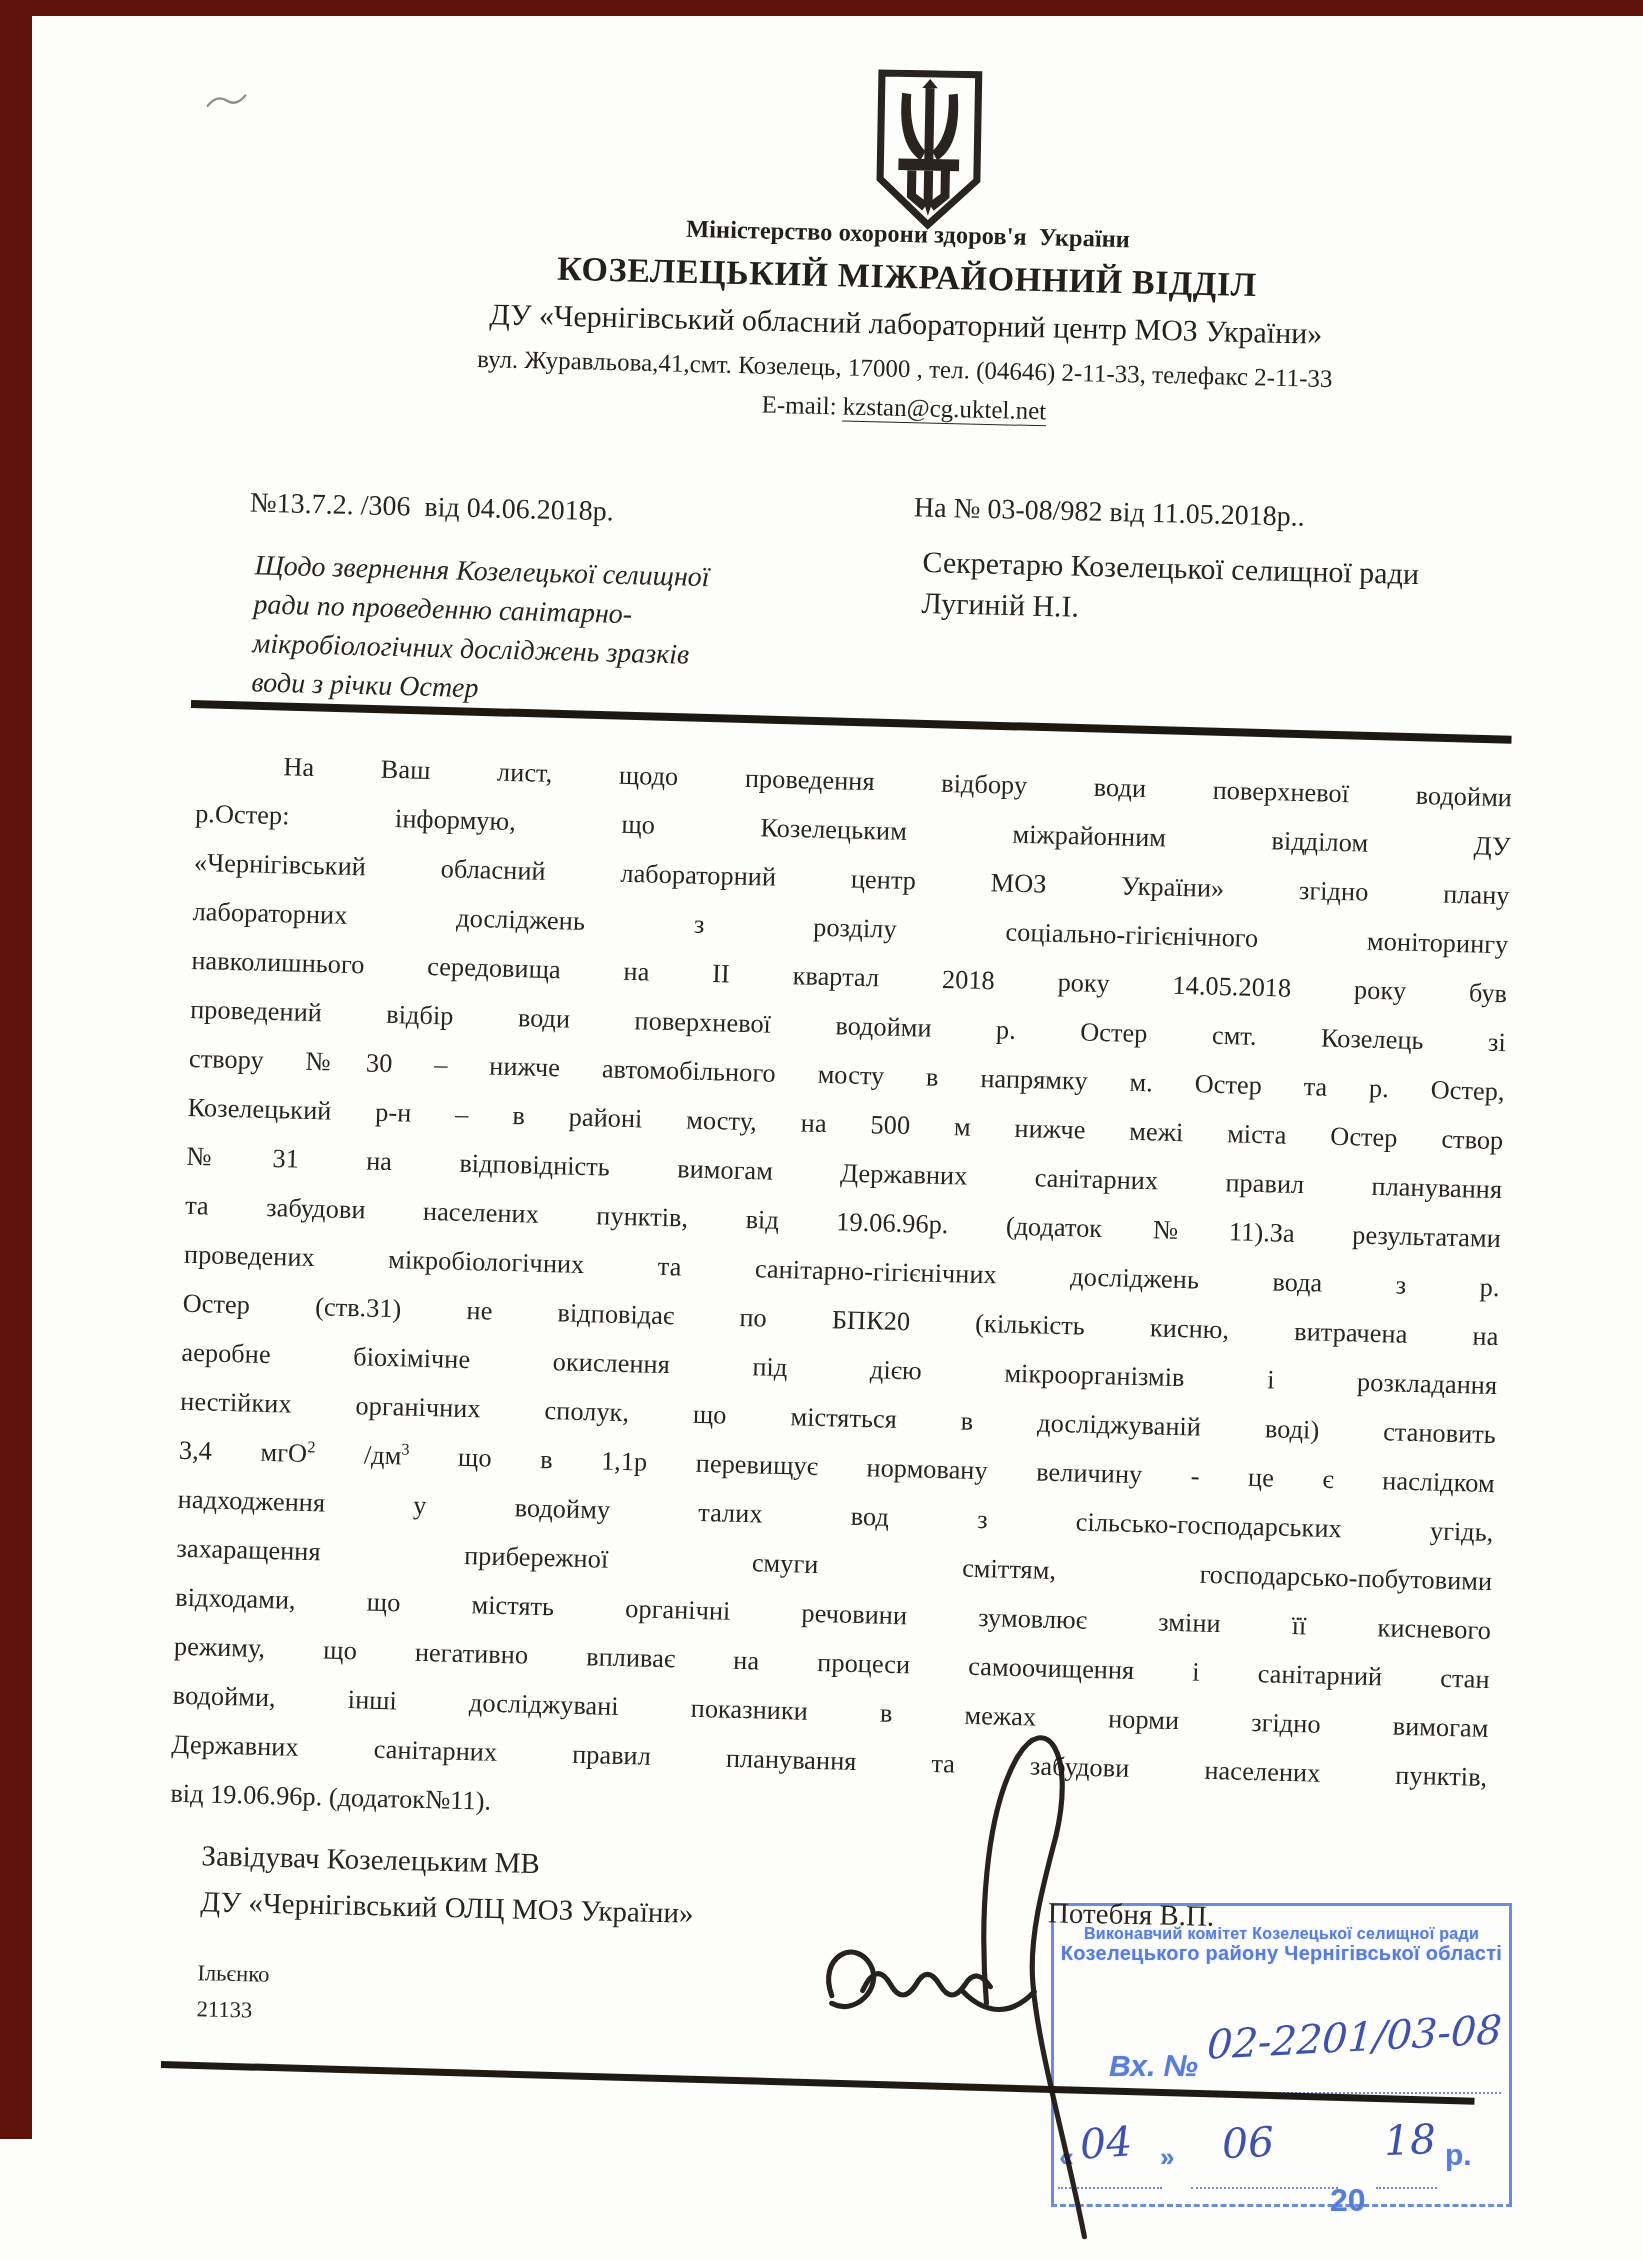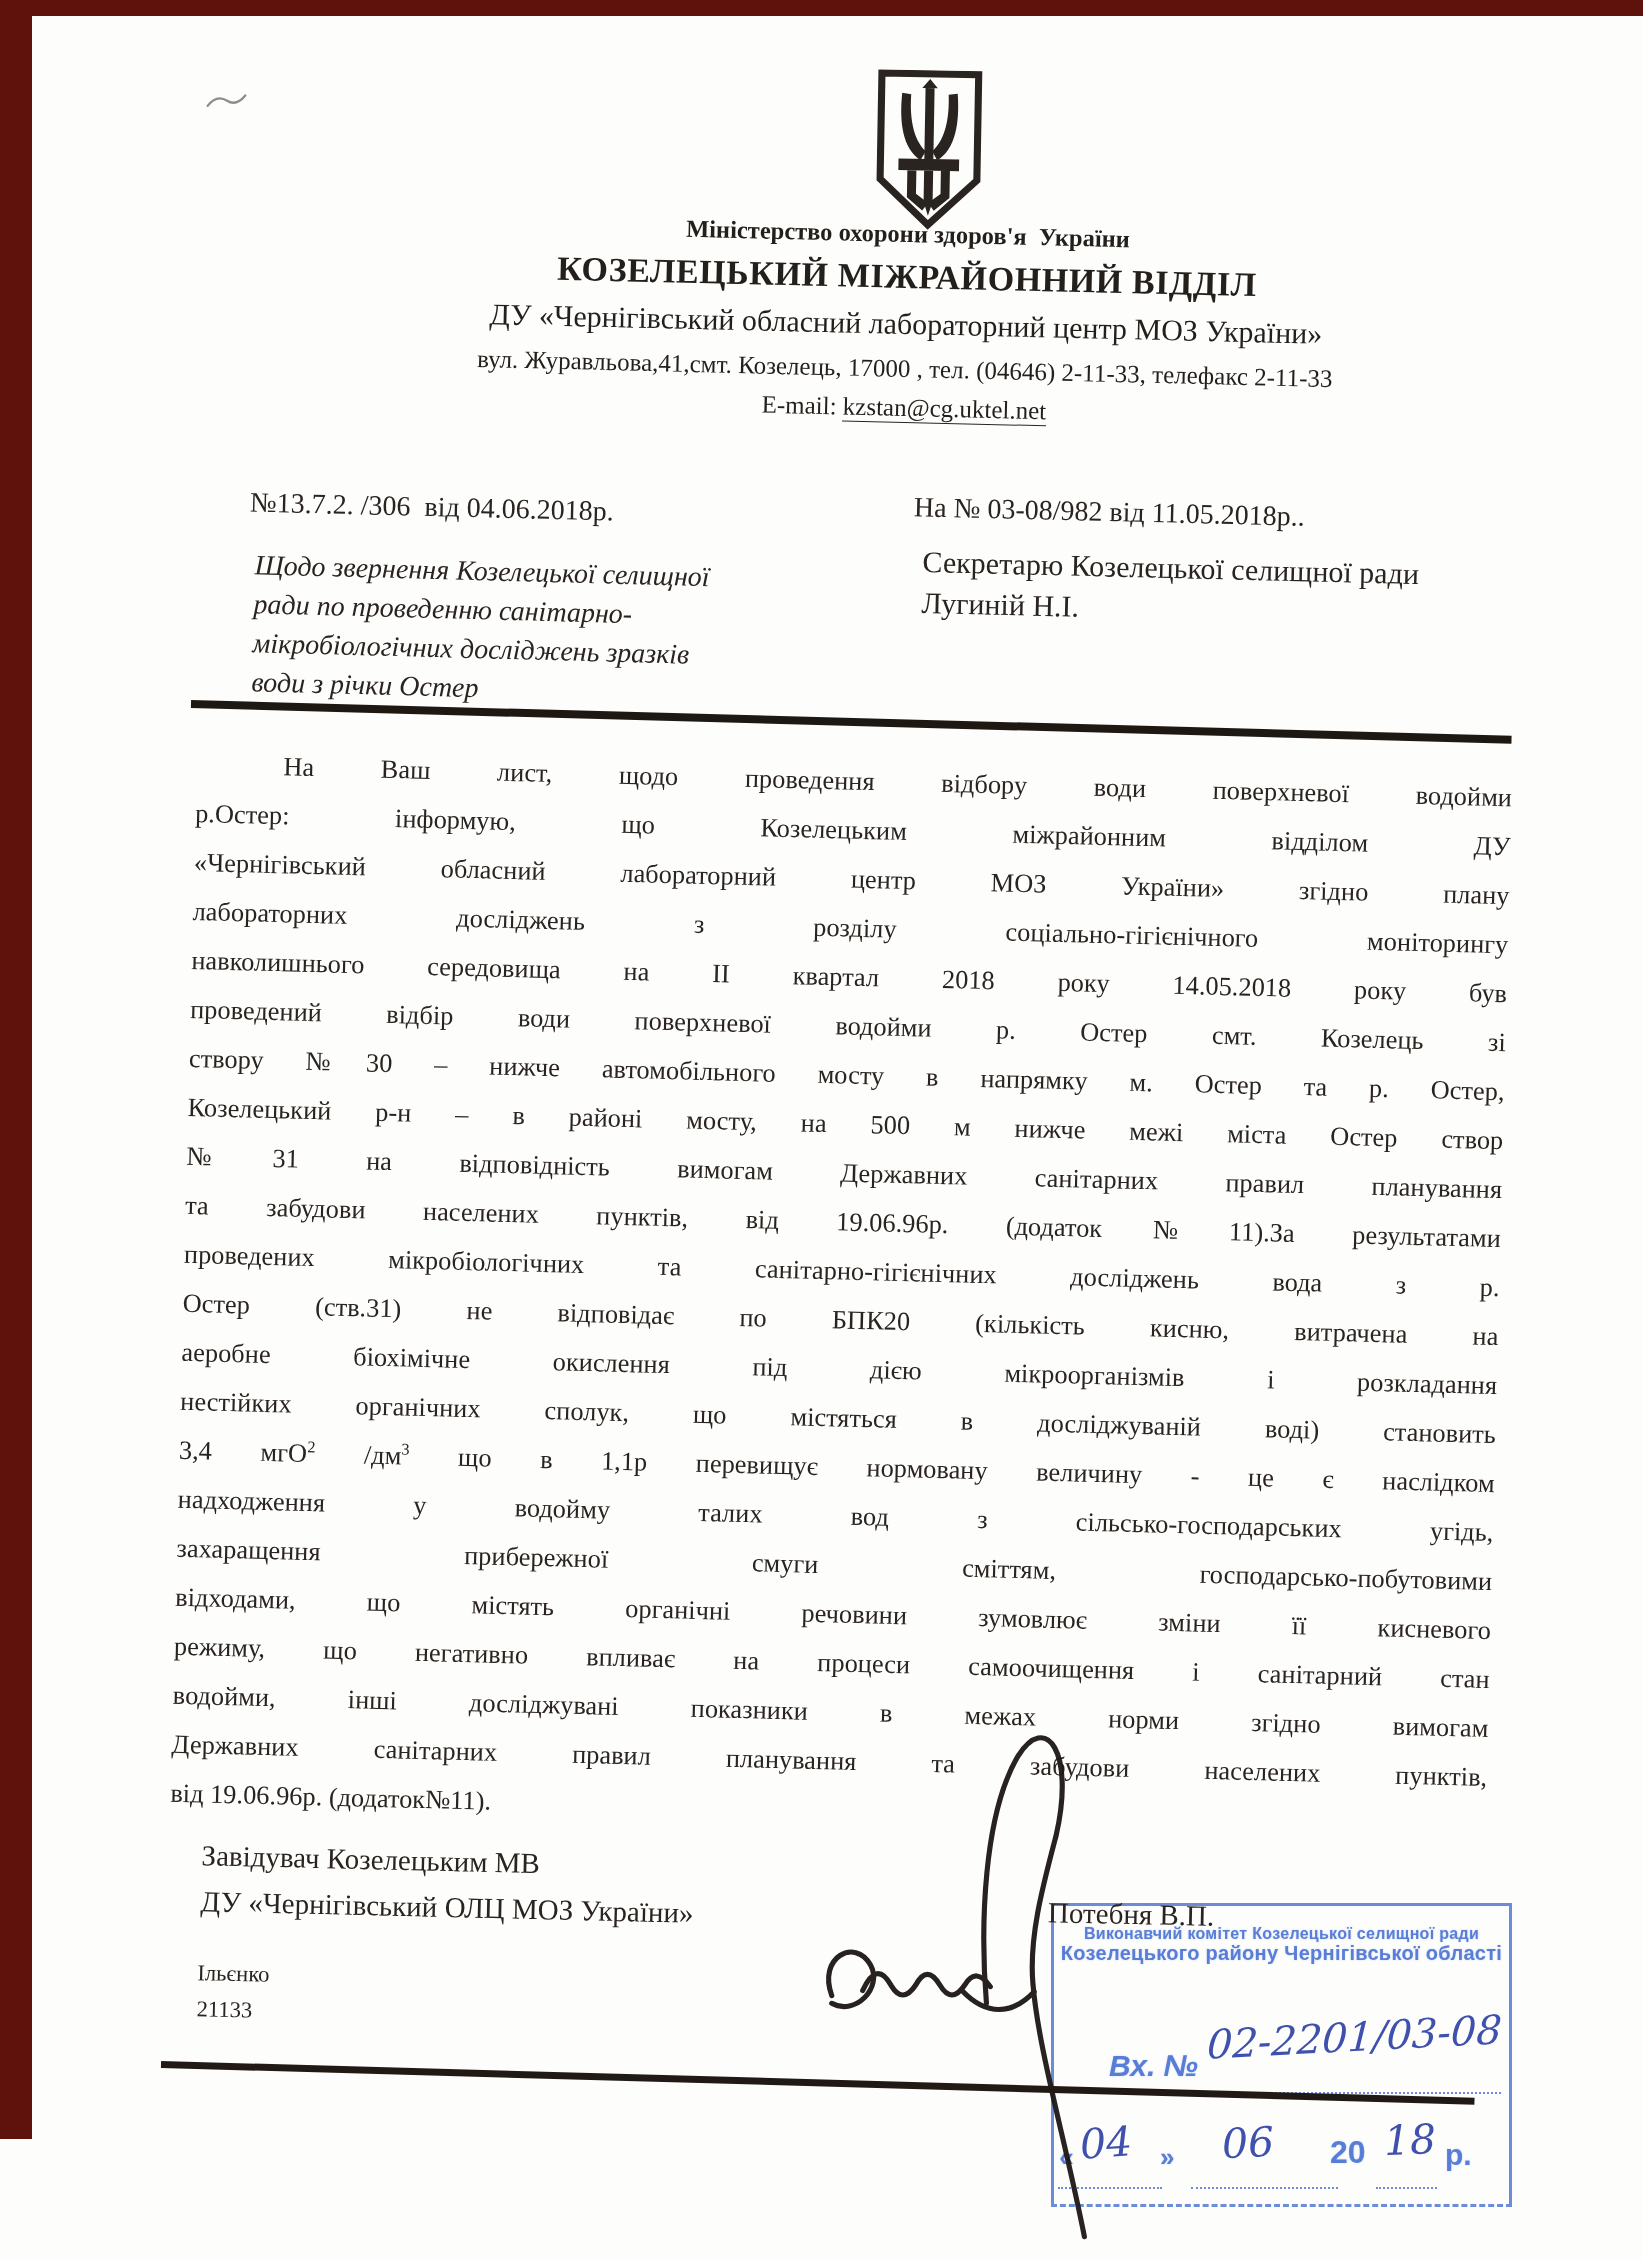--- a/index.html
+++ b/index.html
@@ -161,21 +161,21 @@
     <div class="s-org1 print">Виконавчий комітет Козелецької селищної ради</div>
     <div class="s-org2 print">Козелецького району Чернігівської області</div>
     <div class="s-vx-label print">Вх. №</div>
     <div class="s-vx-num hand">02-2201/03-08</div>
     <div class="s-vx-line"></div>
 
     <span class="s-q print" style="left:5.2px;">«</span>
     <span class="s-d hand" style="left:26px;  top:213px; transform:rotate(-4deg);">04</span>
     <span class="s-q print" style="left:106px;">»</span>
     <span class="s-d hand" style="left:168px; top:213px; transform:rotate(-3deg);">06</span>
-    <span class="s-p print" style="left:276px;">20</span>
+    <span class="s-p print" style="left:276px;margin-top:48px;">20</span>
     <span class="s-d hand" style="left:330px; top:210px; transform:rotate(-2deg);">18</span>
     <span class="s-p print" style="left:391px; top:232px; font-size:30px;">р.</span>
 
     <span class="s-ul" style="left:3.9px;   width:104px;"></span>
     <span class="s-ul" style="left:137px; width:147px;"></span>
     <span class="s-ul" style="left:322px; width:61px;"></span>
   </div>
 
 </div>
 

